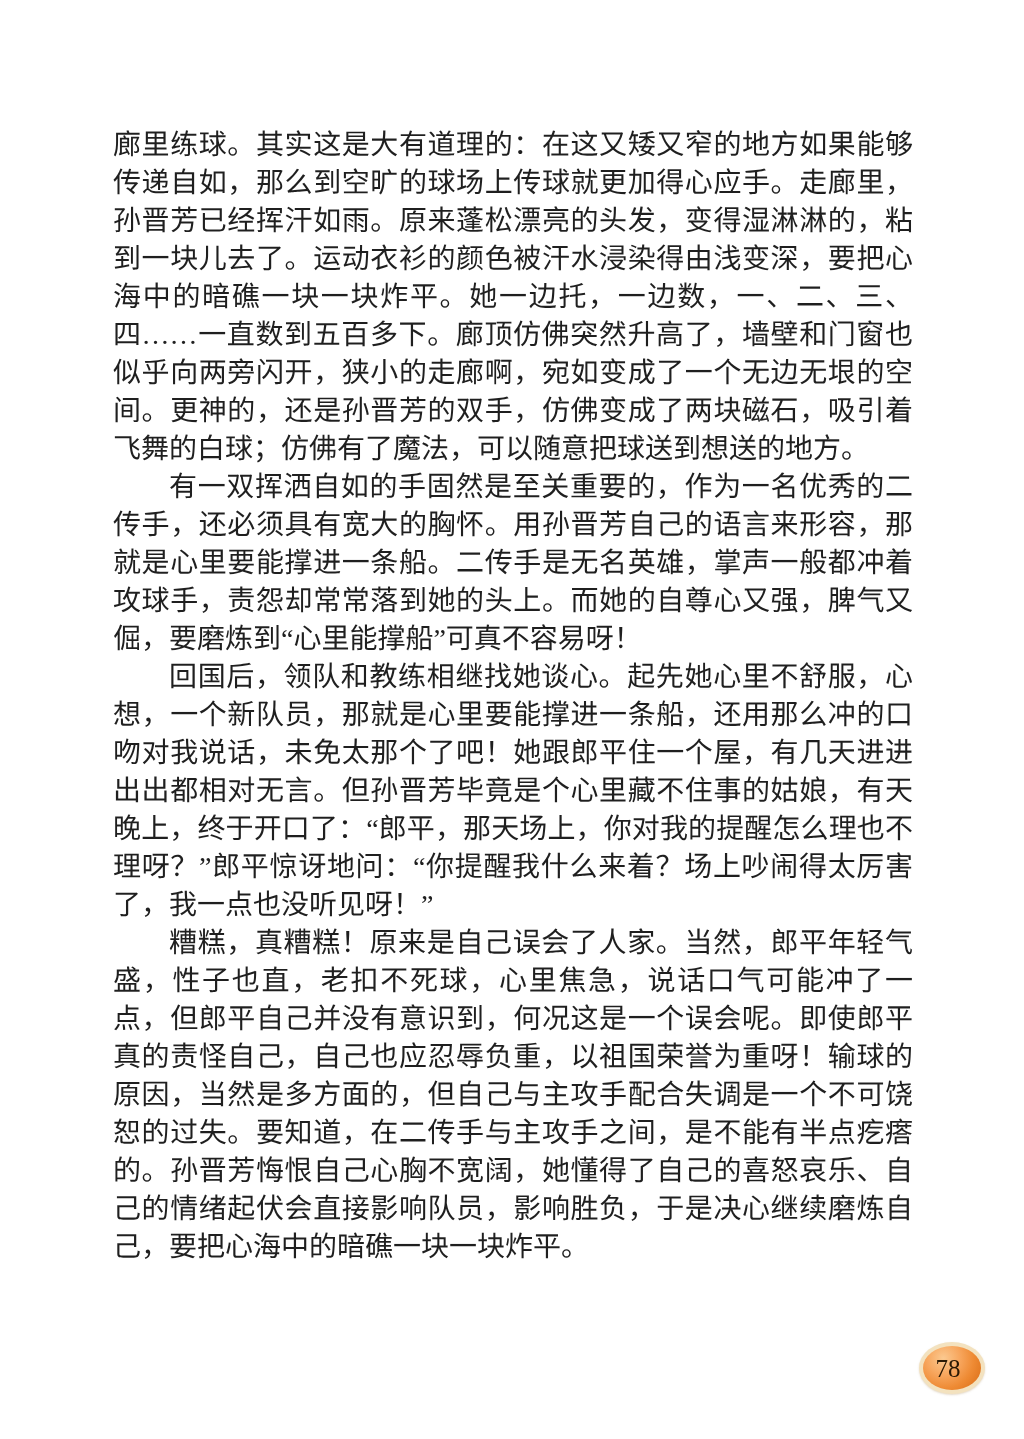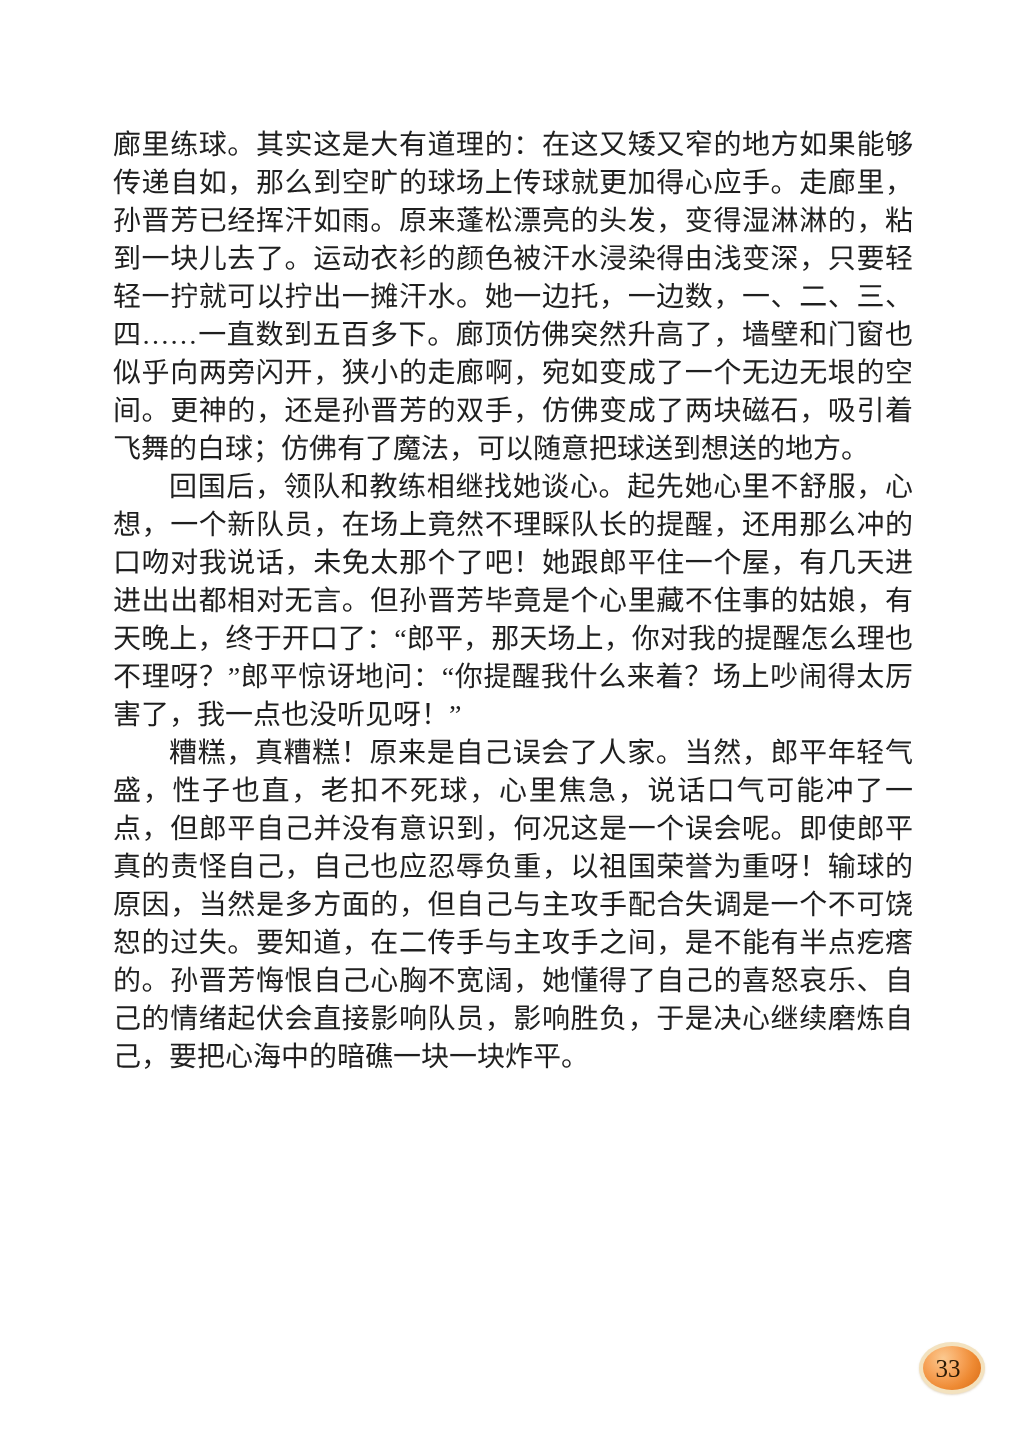--- a/index.html
+++ b/index.html
@@ -66,24 +66,25 @@
     color: #2b1a05;
     transform: translateX(-4px);
     line-height: 1;
   }
 </style>
 </head>
 <body>
 
 <div class="page">
   <div class="content">
-    <p class="no-indent">廊里练球。其实这是大有道理的：在这又矮又窄的地方如果能够传递自如，那么到空旷的球场上传球就更加得心应手。走廊里，孙晋芳已经挥汗如雨。原来蓬松漂亮的头发，变得湿淋淋的，粘到一块儿去了。运动衣衫的颜色被汗水浸染得由浅变深，只要轻轻一拧就可以拧出一摊汗水。她一边托，一边数，一、二、三、四……一直数到五百多下。廊顶仿佛突然升高了，墙壁和门窗也似乎向两旁闪开，狭小的走廊啊，宛如变成了一个无边无垠的空间。更神的，还是孙晋芳的双手，仿佛变成了两块磁石，吸引着飞舞的白球；仿佛有了魔法，可以随意把球送到想送的地方。</p>
-    <p>回国后，领队和教练相继找她谈心。起先她心里不舒服，心想，一个新队员，在场上竟然不理睬队长的提醒，还用那么冲的口吻对我说话，未免太那个了吧！她跟郎平住一个屋，有几天进进出出都相对无言。但孙晋芳毕竟是个心里藏不住事的姑娘，有天晚上，终于开口了：“郎平，那天场上，你对我的提醒怎么理也不理呀？”郎平惊讶地问：“你提醒我什么来着？场上吵闹得太厉害了，我一点也没听见呀！”</p>
+    <p class="no-indent">廊里练球。其实这是大有道理的：在这又矮又窄的地方如果能够传递自如，那么到空旷的球场上传球就更加得心应手。走廊里，孙晋芳已经挥汗如雨。原来蓬松漂亮的头发，变得湿淋淋的，粘到一块儿去了。运动衣衫的颜色被汗水浸染得由浅变深，要把心海中的暗礁一块一块炸平。她一边托，一边数，一、二、三、四……一直数到五百多下。廊顶仿佛突然升高了，墙壁和门窗也似乎向两旁闪开，狭小的走廊啊，宛如变成了一个无边无垠的空间。更神的，还是孙晋芳的双手，仿佛变成了两块磁石，吸引着飞舞的白球；仿佛有了魔法，可以随意把球送到想送的地方。</p>
+    <p>有一双挥洒自如的手固然是至关重要的，作为一名优秀的二传手，还必须具有宽大的胸怀。用孙晋芳自己的语言来形容，那就是心里要能撑进一条船。二传手是无名英雄，掌声一般都冲着攻球手，责怨却常常落到她的头上。而她的自尊心又强，脾气又倔，要磨炼到“心里能撑船”可真不容易呀！</p>
+    <p>回国后，领队和教练相继找她谈心。起先她心里不舒服，心想，一个新队员，那就是心里要能撑进一条船，还用那么冲的口吻对我说话，未免太那个了吧！她跟郎平住一个屋，有几天进进出出都相对无言。但孙晋芳毕竟是个心里藏不住事的姑娘，有天晚上，终于开口了：“郎平，那天场上，你对我的提醒怎么理也不理呀？”郎平惊讶地问：“你提醒我什么来着？场上吵闹得太厉害了，我一点也没听见呀！”</p>
     <p>糟糕，真糟糕！原来是自己误会了人家。当然，郎平年轻气盛，性子也直，老扣不死球，心里焦急，说话口气可能冲了一点，但郎平自己并没有意识到，何况这是一个误会呢。即使郎平真的责怪自己，自己也应忍辱负重，以祖国荣誉为重呀！输球的原因，当然是多方面的，但自己与主攻手配合失调是一个不可饶恕的过失。要知道，在二传手与主攻手之间，是不能有半点疙瘩的。孙晋芳悔恨自己心胸不宽阔，她懂得了自己的喜怒哀乐、自己的情绪起伏会直接影响队员，影响胜负，于是决心继续磨炼自己，要把心海中的暗礁一块一块炸平。</p>
 
   </div>
 
   <div class="page-number-badge">
     <div class="inner">
-      <span class="num">33</span>
+      <span class="num">78</span>
     </div>
   </div>
 </div>
 
 </body></html>

